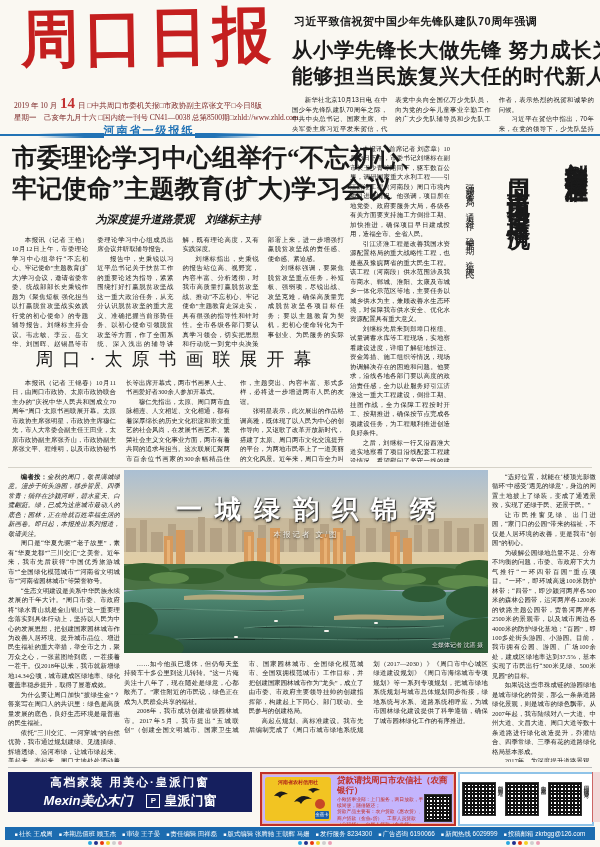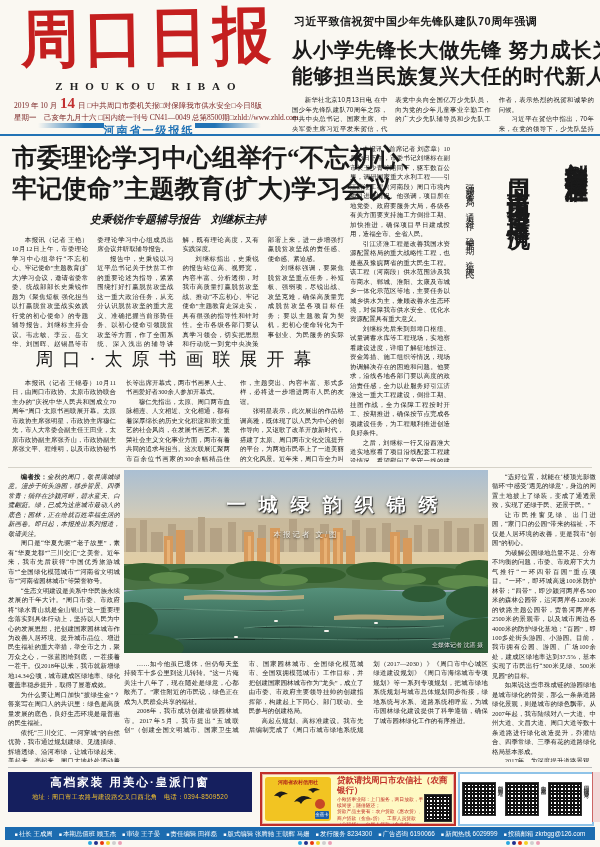--- a/index.html
+++ b/index.html
@@ -10,21 +10,21 @@
   
   .mast-left{position:absolute;left:10px;top:4px;width:278px;height:130px;}
   .paper-title{position:absolute;left:6px;top:0;width:266px;text-align:center;
       font-size:58px;font-weight:bold;color:#c41f1f;letter-spacing:6px;
       transform:rotate(-1deg) scaleY(1.08);line-height:1.18;white-space:nowrap;}
   .paper-pinyin{position:absolute;left:0;top:76px;width:278px;text-align:center;
       font-size:11px;letter-spacing:7px;color:#222;font-weight:bold;}
   .date-block{position:absolute;left:4px;top:93px;width:274px;color:#7a2424;font-size:7.5px;line-height:12px;white-space:nowrap;}
   .date-day{color:#c23030;font-size:15px;font-weight:bold;margin:0 1px;}
   .date-box{}
-  .grade-row{position:absolute;left:0;top:119px;width:278px;display:flex;align-items:flex-start;justify-content:center;text-decoration:underline;}
+  .grade-row{position:absolute;left:0;top:119px;width:278px;display:flex;align-items:flex-end;justify-content:center;text-decoration:underline;}
   .grade-bar{height:5px;width:66px;}
   .grade-bar.l{background:linear-gradient(90deg,rgba(34,115,181,0),#2273b5 70%);}
   .grade-bar.r{background:linear-gradient(270deg,rgba(34,115,181,0),#2273b5 70%);}
   .grade-label{color:#2273b5;font-weight:bold;font-size:11px;letter-spacing:2px;}
 
   
   .top-story{position:absolute;left:292px;top:8px;width:302px;height:126px;}
   .ts-kicker{font-size:11px;font-weight:bold;margin:6px 0 8px 2px;letter-spacing:0.5px;}
   .ts-h{font-size:20.5px;font-weight:bold;line-height:26px;letter-spacing:0.5px;white-space:nowrap;}
   .ts-cols{margin-top:6px;height:46px;column-count:3;column-gap:8px;
@@ -63,22 +63,22 @@
 
   
   .feature{position:absolute;left:0;top:470px;width:600px;height:294px;}
   .ft-left{position:absolute;left:8px;top:2px;width:112px;height:290px;
       font-size:6.4px;line-height:1.48;text-align:justify;overflow:hidden;}
   .ft-left p{margin:0;text-indent:2em;}
   .editor-note{font-style:italic;margin-bottom:5px;}
   .editor-label{font-weight:bold;font-style:normal;}
   .ft-photo{position:absolute;left:124px;top:0;width:364px;height:183px;overflow:hidden;background:#9ab;}
   .ph-title{position:absolute;left:0;top:22px;width:100%;text-align:center;color:#fff;
-      font-size:19px;font-weight:bold;letter-spacing:13px;text-indent:13px;
-      text-shadow:0 1px 3px rgba(0,0,0,.75),1px 1px 0 rgba(60,60,60,.8);white-space:nowrap;margin-left:26px;}
+      font-size:26px;font-weight:bold;letter-spacing:13px;text-indent:13px;
+      text-shadow:0 1px 3px rgba(0,0,0,.75),1px 1px 0 rgba(60,60,60,.8);white-space:nowrap;}
   .ph-sub{position:absolute;left:0;top:62px;width:100%;text-align:center;color:#f5f2ea;
       font-size:9px;letter-spacing:2px;text-shadow:0 1px 2px rgba(0,0,0,.8);}
   .ph-byline{position:absolute;left:0;top:60px;width:100%;text-align:center;color:#f5f2ea;
       font-size:7.5px;letter-spacing:2px;text-shadow:0 1px 2px rgba(0,0,0,.8);}
   .ph-credit{position:absolute;right:5px;bottom:3px;color:#eee;font-size:6px;
       text-shadow:0 1px 1px rgba(0,0,0,.8);}
   .ft-right{position:absolute;left:492px;top:2px;width:104px;height:290px;
       font-size:6.4px;line-height:1.48;text-align:justify;overflow:hidden;}
   .ft-right p{margin:0;text-indent:2em;}
   .ft-bottom{position:absolute;left:124px;top:189px;width:364px;height:103px;
@@ -91,21 +91,21 @@
   .ads{position:absolute;left:0;top:772px;width:600px;height:50px;}
   .ad-left{position:absolute;left:8px;top:0;width:244px;height:40px;background:#151f5e;
       color:#fff;text-align:center;overflow:hidden;}
   .adl-line1{font-size:11.5px;font-weight:bold;letter-spacing:2px;margin-top:3px;}
   .adl-brands{display:flex;justify-content:center;align-items:center;gap:14px;margin-top:2px;}
   .adl-b1{font-size:13px;font-weight:bold;font-style:italic;}
   .adl-b2{display:flex;align-items:center;gap:4px;font-size:13px;font-weight:bold;}
   .adl-icon{width:12px;height:12px;border:1px solid #fff;font-size:8px;line-height:12px;font-weight:bold;}
   .adl-addr{font-size:6.3px;color:#f0c030;margin-top:3px;letter-spacing:0.3px;}
 
-  .ad-loan{position:absolute;left:260px;top:0;width:192px;height:50px;background:#fef9c3;
+  .ad-loan{position:absolute;left:260px;top:0;width:192px;height:50px;background:#c4b5fd;
       border:2px solid #c03028;box-shadow:inset 0 0 0 1px #e8b0a8;display:flex;overflow:hidden;}
   .loan-card{position:relative;flex:0 0 66px;margin:3px;background:#f2c422;border-radius:3px;overflow:hidden;}
   .loan-card-title{font-size:5px;color:#b02018;text-align:center;margin-top:2px;font-weight:bold;}
   .loan-card-logo{position:absolute;right:2px;bottom:2px;width:14px;height:8px;background:#1f5fa8;
       color:#fff;font-size:4.5px;line-height:8px;text-align:center;border-radius:1px;}
   .loan-right{flex:1;padding:2px 3px;color:#c03028;position:relative;}
   .loan-title{font-size:8.5px;font-weight:bold;line-height:1.15;}
   .loan-lines{font-size:4.8px;line-height:1.35;margin-top:1px;width:88px;}
   .loan-lines p{margin:0;}
   .qr{background:
@@ -132,31 +132,30 @@
   .dc1{background:#29a8e0;} .dc2{background:#20308f;} .dc3{background:#e8380d;}
   .dc4{background:#f2d026;} .dc5{background:#cfcfcf;} .dc6{background:#eba0b6;}
 </style>
 </head>
 <body>
 
 <div class="page">
 
   <div class="mast-left">
     <div class="paper-title">周口日报</div>
-    <div class="paper-pinyin">ZHOUKOU RIBAO</div>
     <div class="date-block">
       <div>
         <span>2019 年 10 月</span>
         <span class="date-day">14</span>
         <span>日</span>
-        <span><span class="date-box">□中共周口市委机关报</span><span class="date-box">□对保障我市供水安全</span><span class="date-box">□今日8版</span></span>
+        <span><span class="date-box">□中共周口市委机关报</span><span class="date-box">□市政协副主席张文平</span><span class="date-box">□今日8版</span></span>
       </div>
       <div>
         <span>星期一　己亥年九月十六</span>
-        <span><span class="date-box">□国内统一刊号 CN41—0049 总第8500期</span><span class="date-box">□zhld://www.zhld.com</span></span>
+        <span><span class="date-box">□国内统一刊号 CN41—0038 总第8500期</span><span class="date-box">□zhld://www.zhld.com</span></span>
       </div>
     </div>
     <div class="grade-row">
       <span class="grade-bar l"></span>
       <span class="grade-label">河南省一级报纸</span>
       <span class="grade-bar r"></span>
     </div>
   </div>
 
   <div class="top-story sans">
@@ -167,21 +166,21 @@
         <p>新华社北京10月13日电 在中国少年先锋队建队70周年之际，中共中央总书记、国家主席、中央军委主席习近平发来贺信，代表党中央向全国亿万少先队员，向为党的少年儿童事业辛勤工作的广大少先队辅导员和少先队工作者，表示热烈的祝贺和诚挚的问候。</p>
         <p>习近平在贺信中指出，70年来，在党的领导下，少先队坚持组织教育、自主教育、实践教育相统一，为党和人民事业薪火相传作出了重要贡献。　（下转第七版）</p>
       </div>
   </div>
 
   <div class="rule-blue"></div>
 
   <div class="main-article">
     <div class="ma-h">市委理论学习中心组举行“不忘初心、</div>
     <div class="ma-h">牢记使命”主题教育(扩大)学习会议</div>
-    <div class="ma-sub">史秉锐作专题辅导报告　刘继标主持</div>
+    <div class="ma-sub">为深度提升道路景观　刘继标主持</div>
     <div class="ma-body">
         <p>本报讯（记者 王艳）10月12日上午，市委理论学习中心组举行“不忘初心、牢记使命”主题教育(扩大)学习会议，邀请省委常委、统战部部长史秉锐作题为《聚焦短板 强化担当 以打赢脱贫攻坚战实效践行党的初心使命》的专题辅导报告。刘继标主持会议。韦志敏、李云、岳文华、刘国晖、赵锡昌等市委理论学习中心组成员出席会议并听取辅导报告。</p>
         <p>报告中，史秉锐以习近平总书记关于扶贫工作的重要论述为指导，紧紧围绕打好打赢脱贫攻坚战这一重大政治任务，从充分认识脱贫攻坚的重大意义、准确把握当前形势任务、以初心使命引领脱贫攻坚等方面，作了全面系统、深入浅出的辅导讲解，既有理论高度，又有实践深度。</p>
         <p>刘继标指出，史秉锐的报告站位高、视野宽，内容丰富、分析透彻，对我市高质量打赢脱贫攻坚战、推动“不忘初心、牢记使命”主题教育走深走实，具有很强的指导性和针对性。全市各级各部门要认真学习领会，切实把思想和行动统一到党中央决策部署上来，进一步增强打赢脱贫攻坚战的责任感、使命感、紧迫感。</p>
         <p>刘继标强调，要聚焦脱贫攻坚重点任务，补短板、强弱项，尽锐出战、攻坚克难，确保高质量完成脱贫攻坚各项目标任务；要以主题教育为契机，把初心使命转化为干事创业、为民服务的实际行动，努力向党和人民交上一份满意答卷。</p>
       </div>
   </div>
 
   <div class="right-article">
     <div class="ra-body">
@@ -331,20 +330,27 @@
         <p>高起点规划、高标准建设。我市先后编制完成了《周口市城市绿地系统规划（2017—2030）》《周口市中心城区绿道建设规划》《周口市海绵城市专项规划》等一系列专项规划，把城市绿地系统规划与城市总体规划同步衔接，绿地系统与水系、道路系统相呼应，为城市园林绿化建设提供了科学遵循，确保了城市园林绿化工作的有序推进。</p>
       </div>
   </div>
 
   <div class="rule-ads"></div>
 
   <div class="ads">
 
     <div class="ad-left sans">
       <div class="adl-line1">高档家装 用美心·皇派门窗</div>
+      <div class="adl-brands">
+        <span class="adl-b1">Mexin美心木门</span>
+        <span class="adl-b2">
+          <span class="adl-icon">P</span>
+          <span>皇派门窗</span>
+        </span>
+      </div>
       <div class="adl-addr">地址：周口市工农路与建设路交叉口西北角　电话：0394-8509520</div>
     </div>
 
     <div class="ad-loan">
       <div class="loan-card">
         <div class="loan-card-title">河南省农村信用社</div>
         <svg width="60" height="26" viewBox="0 0 60 26" style="display:block;margin:1px auto 0;">
           <g fill="#1c1c1c">
             <path d="M6,10 Q12,2 20,8 Q14,8 12,12 Q10,9 6,10 Z"></path>
             <path d="M26,16 Q34,6 44,13 Q36,12 33,18 Q31,14 26,16 Z"></path>

